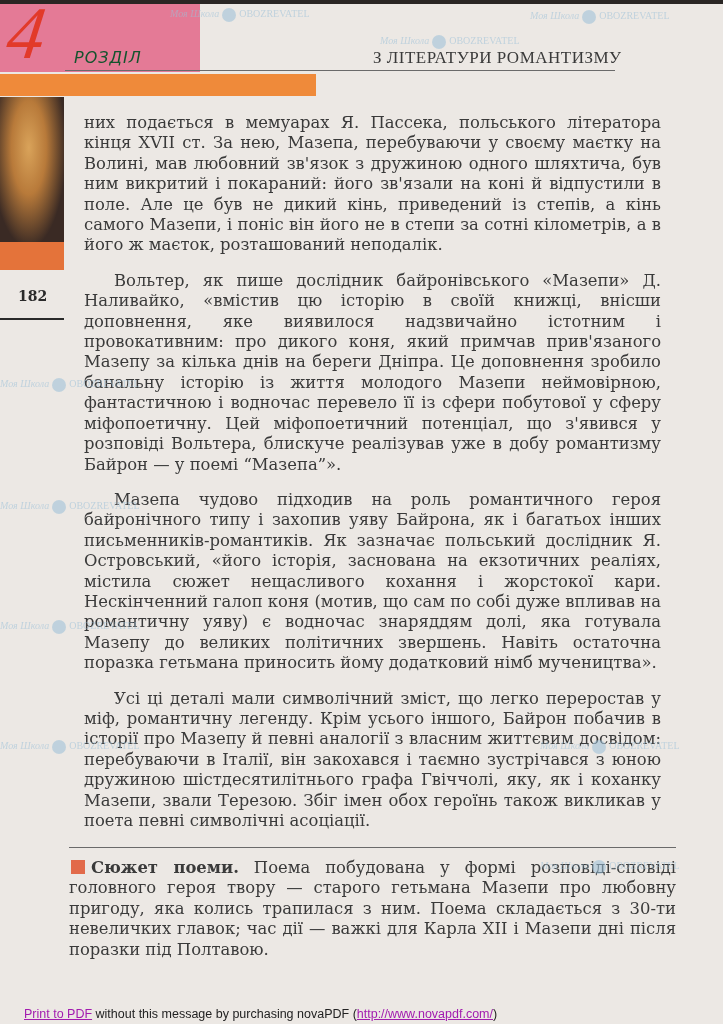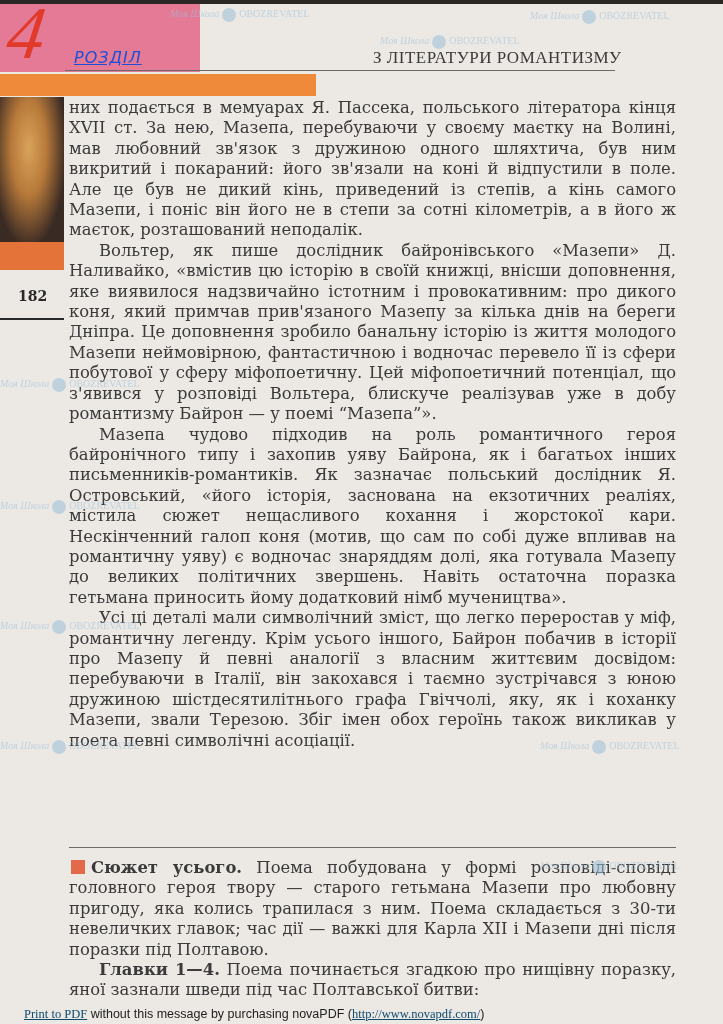--- a/index.html
+++ b/index.html
@@ -11,21 +11,21 @@
   }
   .topbar { position:absolute; left:0; top:0; width:723px; height:4px; background:#2a2624; }
   .pink-block { position:absolute; left:0; top:4px; width:200px; height:68px; background:#e47a96; }
   .chapter-num {
     position:absolute; left:8px; top:-4px; font-size:74px; font-style:italic;
     color:#e23a2a; font-family:"Liberation Serif", serif; font-weight:normal; line-height:1;
     transform:skewX(-8deg);
   }
   .chapter-word {
     position:absolute; left:74px; top:48px; font-size:16px; font-style:italic;
-    color:#1d4ed8; font-family:"DejaVu Sans", sans-serif; letter-spacing:1px;text-decoration:underline;
+    color:#14532d; font-family:"DejaVu Sans", sans-serif; letter-spacing:1px;
   }
   .header-rule { position:absolute; left:65px; top:70px; width:550px; height:1px; background:#6a6a6a; }
   .orange-bar { position:absolute; left:0; top:74px; width:316px; height:22px; background:#ef8a3a; }
   .section-title {
     position:absolute; left:340px; top:48px; font-size:17px; color:#3a3a3a;
     font-family:"Liberation Serif", serif; letter-spacing:0.5px;margin-left:33px;
   }
   .portrait {
     position:absolute; left:0; top:97px; width:64px; height:145px;
     background:radial-gradient(ellipse at 45% 35%, #d9a35a 0%, #b87a3a 35%, #3a2a24 75%);
@@ -33,35 +33,35 @@
   .portrait-foot { position:absolute; left:0; top:242px; width:64px; height:28px; background:#e4733a; }
   .page-num {
     position:absolute; left:18px; top:288px; font-size:14px; font-weight:bold; color:#2a2a2a;
     font-family:"DejaVu Serif", serif;
   }
   .page-rule { position:absolute; left:0; top:318px; width:64px; height:2px; background:#2a2a2a; }
   .body-text {
     position:absolute; left:69px; top:98px; width:607px;
     font-size:16.4px; line-height:20.4px; text-align:justify;
   }
-  .body-text p { margin:0; }
+  .body-text p { margin:15px; }
   .indent { text-indent:30px; }
   .section-rule { position:absolute; left:69px; top:847px; width:607px; height:1px; background:#6a6a6a; }
   .plot-block {
     position:absolute; left:69px; top:858px; width:607px;
     font-size:16.4px; line-height:20.4px; text-align:justify;
   }
   .plot-block p { margin:0; }
   .bullet-sq { display:inline-block; width:14px; height:14px; background:#e26a4a; margin:0 6px 0 2px; vertical-align:-1px; }
   .bold { font-weight:bold; }
   .footer {
     position:absolute; left:0; top:1004px; width:723px; height:20px; background:#ece8e4;
     font-family:"Liberation Sans", sans-serif; font-size:12.5px; color:#222; padding-left:24px; line-height:20px;
   }
-  .footer a { color:#0c4a6e; text-decoration:underline;font-family:Liberation Serif, serif; }
+  .footer a { color:#a21caf; text-decoration:underline; }
   .wm {
     position:absolute; font-family:Liberation Serif, serif; font-size:10px; color:#9cc0d8;
     opacity:0.55; white-space:nowrap; pointer-events:none;
   }
   .wm .circ { display:inline-block; width:14px; height:14px; border-radius:50%; background:#9cc0d8; vertical-align:middle; margin:0 3px; }
   .wm i { font-style:italic; }
 </style>
 </head>
 <body>
 
@@ -82,24 +82,21 @@
   <p>них подається в мемуарах Я. Пассека, польського літератора кінця XVII ст. За нею, Мазепа, перебуваючи у своєму маєтку на Волині, мав любовний зв'язок з дружиною одного шляхтича, був ним викритий і покараний: його зв'язали на коні й відпустили в поле. Але це був не дикий кінь, приведений із степів, а кінь самого Мазепи, і поніс він його не в степи за сотні кілометрів, а в його ж маєток, розташований неподалік.</p>
   <p class="indent">Вольтер, як пише дослідник байронівського «Мазепи» Д. Наливайко, «вмістив цю історію в своїй книжці, внісши доповнення, яке виявилося надзвичайно істотним і провокативним: про дикого коня, який примчав прив'язаного Мазепу за кілька днів на береги Дніпра. Це доповнення зробило банальну історію із життя молодого Мазепи неймовірною, фантастичною і водночас перевело її із сфери побутової у сферу міфопоетичну. Цей міфопоетичний потенціал, що з'явився у розповіді Вольтера, блискуче реалізував уже в добу романтизму Байрон — у поемі “Мазепа”».</p>
   <p class="indent">Мазепа чудово підходив на роль романтичного героя байронічного типу і захопив уяву Байрона, як і багатьох інших письменників-романтиків. Як зазначає польський дослідник Я. Островський, «його історія, заснована на екзотичних реаліях, містила сюжет нещасливого кохання і жорстокої кари. Нескінченний галоп коня (мотив, що сам по собі дуже впливав на романтичну уяву) є водночас знаряддям долі, яка готувала Мазепу до великих політичних звершень. Навіть остаточна поразка гетьмана приносить йому додатковий німб мучеництва».</p>
   <p class="indent">Усі ці деталі мали символічний зміст, що легко переростав у міф, романтичну легенду. Крім усього іншого, Байрон побачив в історії про Мазепу й певні аналогії з власним життєвим досвідом: перебуваючи в Італії, він закохався і таємно зустрічався з юною дружиною шістдесятилітнього графа Гвіччолі, яку, як і коханку Мазепи, звали Терезою. Збіг імен обох героїнь також викликав у поета певні символічні асоціації.</p>
 </div>
 
 <div class="section-rule"></div>
 
 <div class="plot-block">
   <p>
-    <span class="bullet-sq"></span><span class="bold">Сюжет усього.</span><span> Поема побудована у формі розповіді-сповіді головного героя твору — старого гетьмана Мазепи про любовну пригоду, яка колись трапилася з ним. Поема складається з 30-ти невеличких главок; час дії — важкі для Карла XII і Мазепи дні після поразки під Полтавою.</span>
-  </p>
-  <p class="indent">
-    <span class="bold">Главки 1—4.</span><span> Поема починається згадкою про нищівну поразку, яної зазнали шведи під час Полтавської битви:</span>
+    <span class="bullet-sq"></span><span class="bold">Сюжет поеми.</span><span> Поема побудована у формі розповіді-сповіді головного героя твору — старого гетьмана Мазепи про любовну пригоду, яка колись трапилася з ним. Поема складається з 30-ти невеличких главок; час дії — важкі для Карла XII і Мазепи дні після поразки під Полтавою.</span>
   </p>
 </div>
 
 <div class="wm" style="left:170px;top:8px;"><i>Моя Школа</i><span class="circ"></span><span>OBOZREVATEL</span></div>
 <div class="wm" style="left:530px;top:10px;"><i>Моя Школа</i><span class="circ"></span><span>OBOZREVATEL</span></div>
 <div class="wm" style="left:380px;top:35px;"><i>Моя Школа</i><span class="circ"></span><span>OBOZREVATEL</span></div>
 <div class="wm" style="left:0px;top:378px;"><i>Моя Школа</i><span class="circ"></span><span>OBOZREVATEL</span></div>
 <div class="wm" style="left:0px;top:500px;"><i>Моя Школа</i><span class="circ"></span><span>OBOZREVATEL</span></div>
 <div class="wm" style="left:0px;top:620px;"><i>Моя Школа</i><span class="circ"></span><span>OBOZREVATEL</span></div>
 <div class="wm" style="left:0px;top:740px;"><i>Моя Школа</i><span class="circ"></span><span>OBOZREVATEL</span></div>

